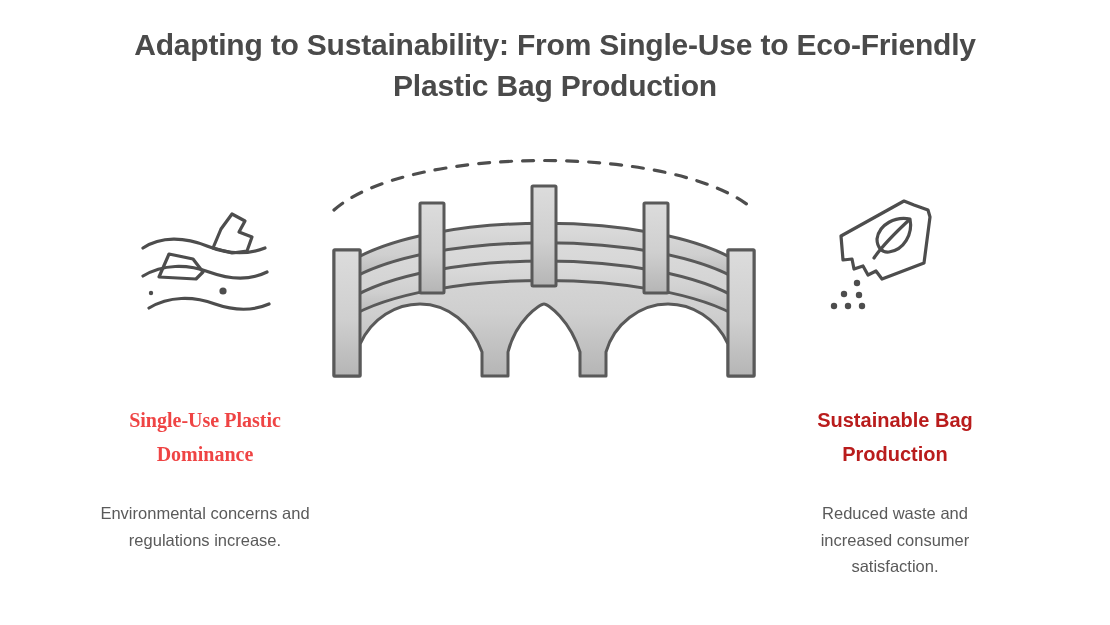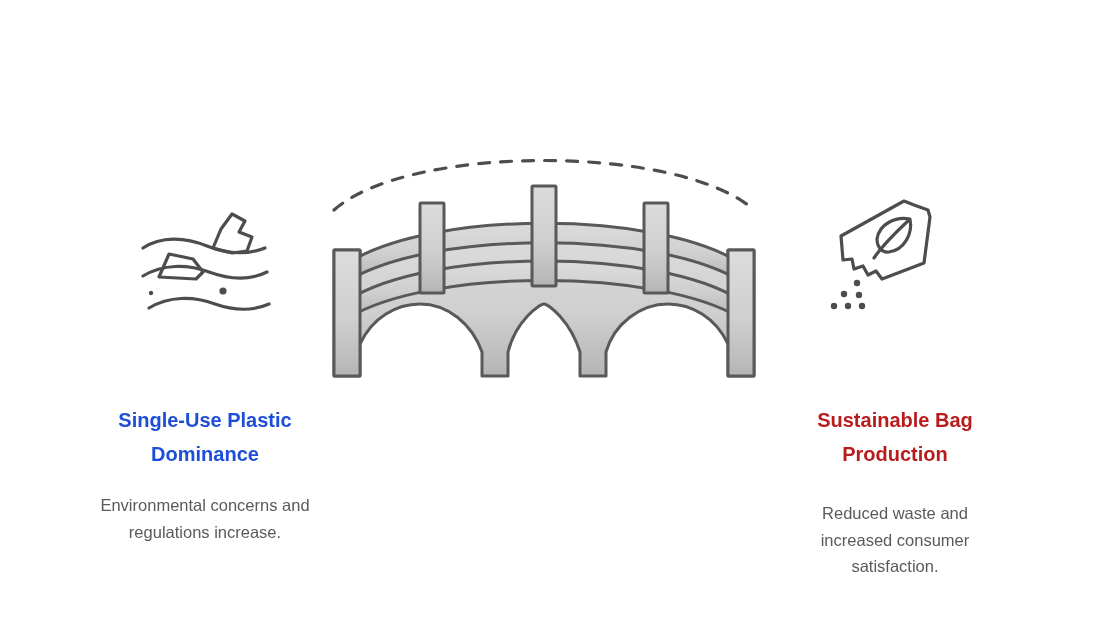--- a/index.html
+++ b/index.html
@@ -59,47 +59,48 @@
     align-items: center;
     justify-content: center;
   }
 
   .col-heading {
     font-size: 20px;
     font-weight: bold;
     line-height: 1.7;
     margin: 0;
   }
-  #left-heading  { color: #1d4ed8; padding-top: 78px; }
+  #left-heading  { color: #ef4444; padding-top: 78px; font-family: Liberation Serif, serif; }
   #right-heading { color: #b91c1c; padding-top: 83px; }
 
   .col-body {
     font-size: 16.5px;
     line-height: 1.62;
     color: #5a5a5a;
     margin: 0;
     padding-top: 17px;
   }
-  #left-body  { width: 215px; margin: 4px auto; }
+  #left-body  { width: 215px; margin: 12px auto; }
   #right-body { width: 205px; margin: 12px auto; }
 
   
   #bridge {
     position: absolute;
     left: 318px;
     top: 138px;
     width: 452px;
     height: 250px;
   }
 </style>
 </head>
 <body>
 
 <div id="slide">
 
+  <div id="title">Adapting to Sustainability: From Single-Use to Eco-Friendly Plastic Bag Production</div>
 
   <div id="left-col">
 
     <div class="icon-wrap">
       <svg width="140" height="118" viewBox="0 0 140 118" fill="none" xmlns="http://www.w3.org/2000/svg">
         <g stroke="#4d4d4d" stroke-width="3.2" stroke-linecap="round" stroke-linejoin="round" fill="none">
 
           <path d="M8 47 C 26 35, 50 36, 72 45 C 92 53, 112 54, 130 47"></path>
 
           <path d="M78 47 L 86 28 L 97 13 L 110 20 L 104 31 L 117 36 L 112 50 L 97 52 Z"></path>

